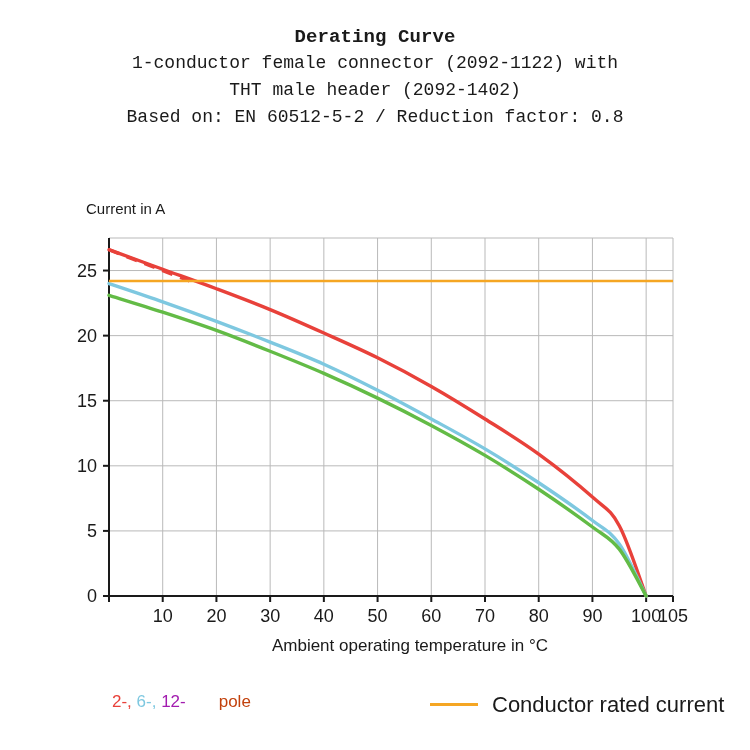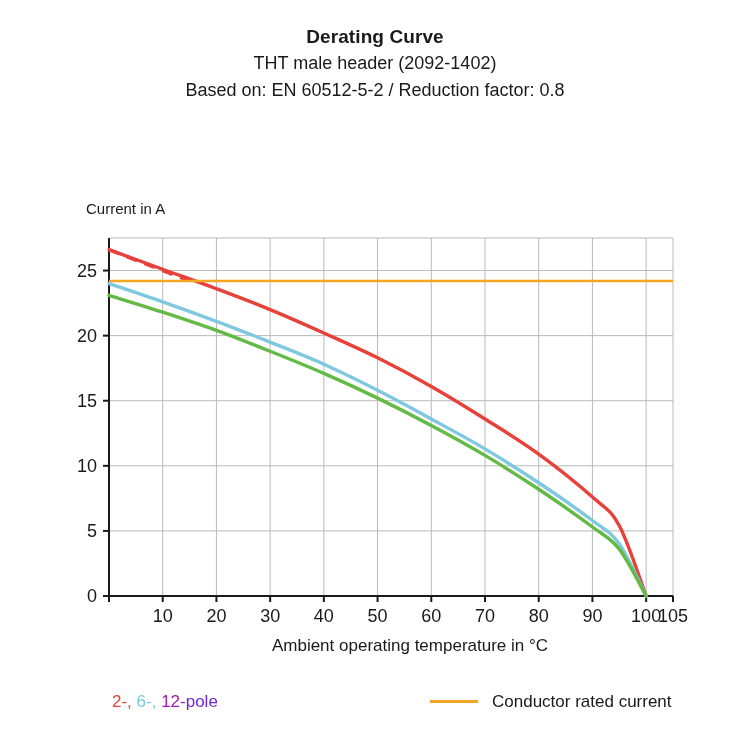--- a/index.html
+++ b/index.html
@@ -19,20 +19,21 @@
     width: 750px;
     height: 750px;
   }
   
   .title-block {
     position: absolute;
     top: 24px;
     left: 0;
     width: 750px;
     text-align: center;
+    font-family: Liberation Mono, monospace;
   }
   .title-main {
     font-size: 19px;
     font-weight: bold;
     letter-spacing: 0.1px;
     line-height: 26px;
   }
   .title-line {
     font-size: 18px;
     line-height: 27px;
@@ -79,45 +80,46 @@
   .legend-left {
     position: absolute;
     left: 112px;
     top: 0;
     font-size: 17px;
     white-space: nowrap;
   }
   .legend-left .c2 { color: #e8413a; }
   .legend-left .c6 { color: #7ec8e0; }
   .legend-left .c12 { color: #a21caf; }
-  .legend-left .cpole { color: #6d28d9; }
+  .legend-left .cpole { color: #c2410c; margin-left: 33px; }
   .legend-right {
     position: absolute;
     left: 430px;
     top: 0;
-    font-size: 17px;
+    font-size: 22px;
     white-space: nowrap;
   }
   .legend-swatch {
     display: inline-block;
     width: 48px;
     height: 3px;
     background: #f5a623;
     vertical-align: middle;
     margin-right: 14px;
     margin-bottom: 3px;
   }
 </style>
 </head>
 <body>
 
 <div class="page">
 
   <div class="title-block">
     <div class="title-main">Derating Curve</div>
+    <div class="title-line">1-conductor female connector (2092-1122) with</div>
     <div class="title-line">THT male header (2092-1402)</div>
     <div class="title-line">Based on: EN 60512-5-2 / Reduction factor: 0.8</div>
   </div>
 
   <div class="y-caption">Current in A</div>
 
   <div class="plot-wrap">
     <svg id="chart-svg" width="750" height="750" viewBox="0 0 750 750">
         <line x1="109" y1="238" x2="109" y2="596" stroke="#b9b9b9" stroke-width="1"></line>
         <line x1="162.71428571428572" y1="238" x2="162.71428571428572" y2="596" stroke="#b9b9b9" stroke-width="1"></line>

